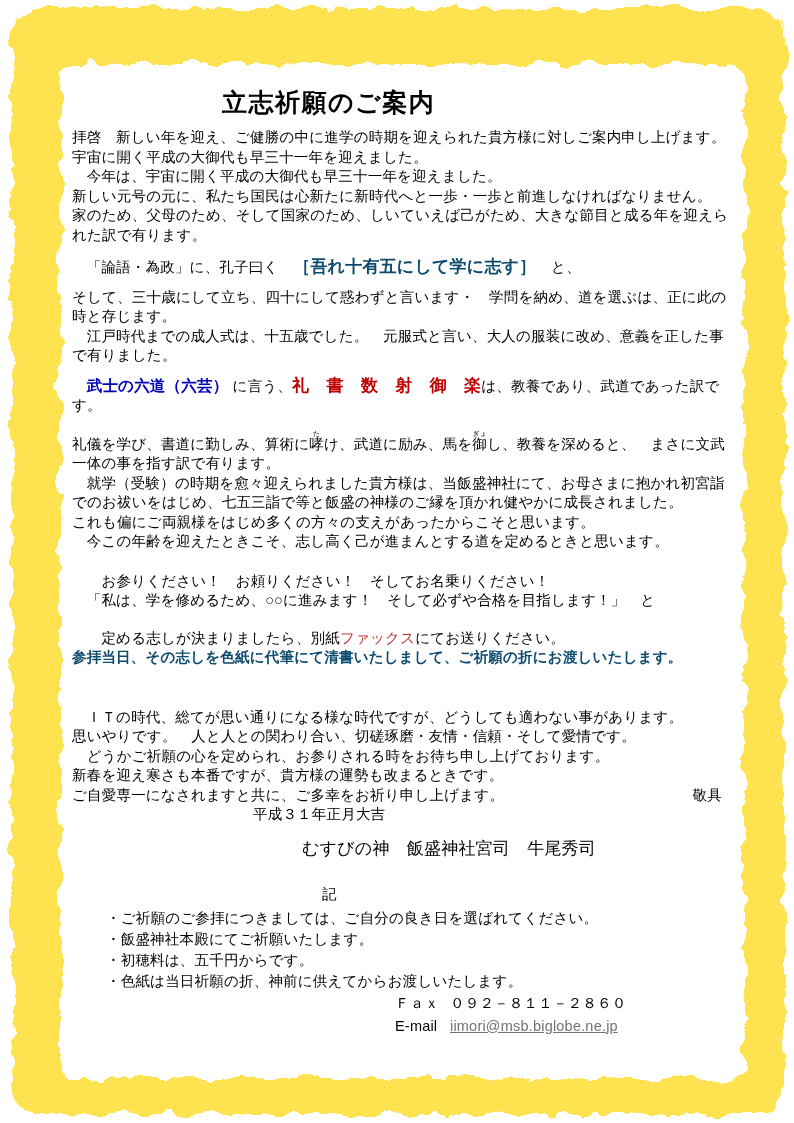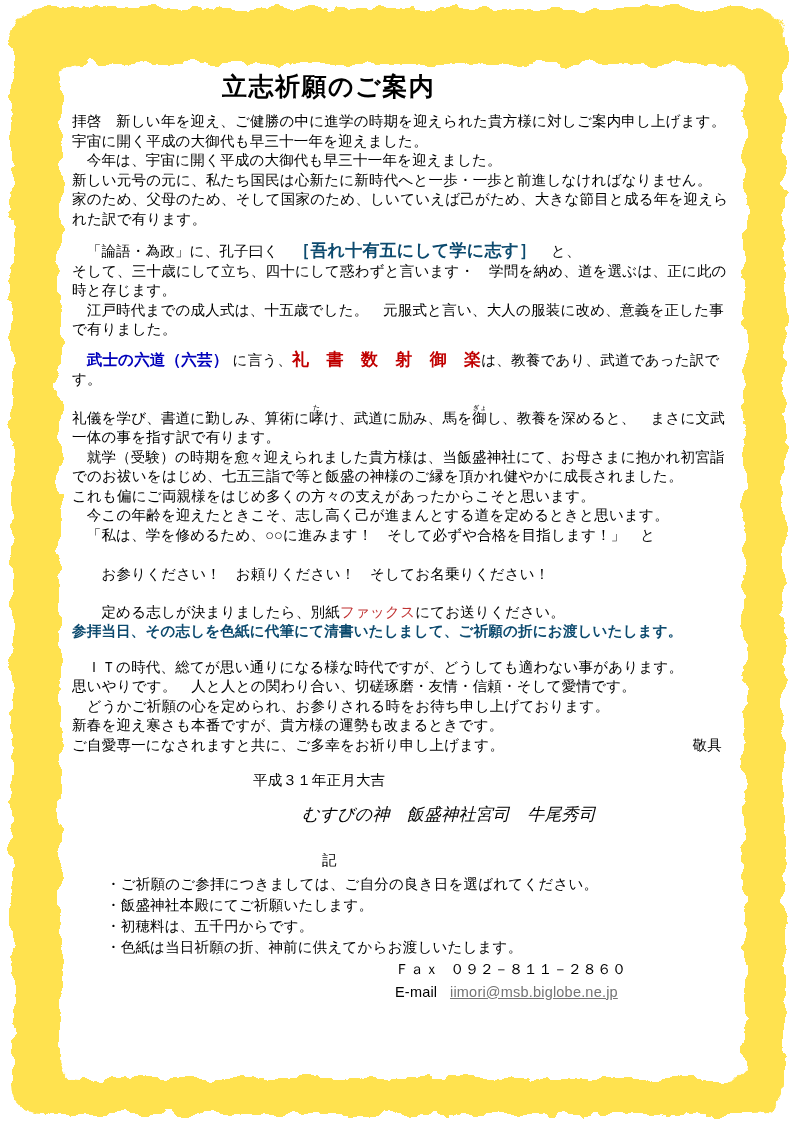--- a/index.html
+++ b/index.html
@@ -1,19 +1,19 @@
 <!DOCTYPE html>
 <html><head>
 <meta charset="utf-8">
 <style>
   html,body{margin:0;padding:0;background:#ffffff;}
   .page{position:relative;width:794px;height:1123px;background:#ffffff;overflow:hidden;
         font-family:"Liberation Sans","DejaVu Sans",sans-serif;}
   .frame{position:absolute;left:0;top:0;}
-  .content{position:absolute;left:72px;top:68px;width:662px;color:#000000;
+  .content{position:absolute;left:72px;top:84px;width:662px;color:#000000;
            font-size:14.5px;line-height:19.5px;letter-spacing:0.2px;}
   .line{min-height:19.5px;}
   .title{font-size:25px;font-weight:bold;line-height:36px;margin-left:150px;letter-spacing:1.5px;}
   .red-big{color:#0c4a6e;font-weight:bold;font-size:17px;}
   .red-bold{color:#c00000;font-weight:bold;font-size:17px;}
   .red{color:#c03333;}
   .blue-bold{color:#0000bb;font-weight:bold;font-size:15.5px;}
   .blue-line{color:#0c4a6e;font-weight:bold;}
   .between{display:flex;justify-content:space-between;padding-right:12px;}
   .date{margin-left:181px;}
@@ -46,41 +46,41 @@
   </svg>
 
   <div class="content">
       <div class="line title"><span>立志祈願のご案内</span></div>
       <div class="line" style="margin-top: 8px;"><span>拝啓　新しい年を迎え、ご健勝の中に進学の時期を迎えられた貴方様に対しご案内申し上げます。</span></div>
       <div class="line"><span>宇宙に開く平成の大御代も早三十一年を迎えました。</span></div>
       <div class="line"><span>　今年は、宇宙に開く平成の大御代も早三十一年を迎えました。</span></div>
       <div class="line"><span>新しい元号の元に、私たち国民は心新たに新時代へと一歩・一歩と前進しなければなりません。</span></div>
       <div class="line"><span>家のため、父母のため、そして国家のため、しいていえば己がため、大きな節目と成る年を迎えられた訳で有ります。</span></div>
       <div class="line" style="margin-top: 12px;"><span>　「論語・為政」に、孔子曰く　</span><span class="red-big">［吾れ十有五にして学に志す］</span><span>　と、</span></div>
-      <div class="line" style=""><span>そして、三十歳にして立ち、四十にして惑わずと言います・　学問を納め、道を選ぶは、正に此の時と存じます。</span></div>
+      <div class="line" style="margin-top: 10px;"><span>そして、三十歳にして立ち、四十にして惑わずと言います・　学問を納め、道を選ぶは、正に此の時と存じます。</span></div>
       <div class="line"><span>　江戸時代までの成人式は、十五歳でした。　元服式と言い、大人の服装に改め、意義を正した事で有りました。</span></div>
       <div class="line" style="margin-top: 10px;"><span>　</span><span class="blue-bold">武士の六道（六芸）</span><span> に言う、</span><span class="red-bold">礼　書　数　射　御　楽</span><span>は、教養であり、武道であった訳です。</span></div>
       <div class="line" style="margin-top: 14px;"><span>礼儀を学び、書道に勤しみ、算術に</span><ruby>哮<rt>た</rt></ruby><span>け、武道に励み、馬を</span><ruby>御<rt>ぎょ</rt></ruby><span>し、教養を深めると、　まさに文武一体の事を指す訳で有ります。</span></div>
       <div class="line"><span>　就学（受験）の時期を愈々迎えられました貴方様は、当飯盛神社にて、お母さまに抱かれ初宮詣でのお祓いをはじめ、七五三詣で等と飯盛の神様のご縁を頂かれ健やかに成長されました。</span></div>
       <div class="line"><span>これも偏にご両親様をはじめ多くの方々の支えがあったからこそと思います。</span></div>
       <div class="line"><span>　今この年齢を迎えたときこそ、志し高く己が進まんとする道を定めるときと思います。</span></div>
+      <div class="line" style="margin-top: 20px;"><span>　　お参りください！　お頼りください！　そしてお名乗りください！</span></div>
       <div class="line"><span>　「私は、学を修めるため、○○に進みます！　そして必ずや合格を目指します！」　と</span></div>
-      <div class="line" style="margin-top: 20px;"><span>　　お参りください！　お頼りください！　そしてお名乗りください！</span></div>
       <div class="line" style="margin-top: 18px;"><span>　　定める志しが決まりましたら、別紙</span><span class="red">ファックス</span><span>にてお送りください。</span></div>
       <div class="line"><span class="blue-line">参拝当日、その志しを色紙に代筆にて清書いたしまして、ご祈願の折にお渡しいたします。</span></div>
-      <div class="line" style="margin-top: 16px;"><span>　ＩＴの時代、総てが思い通りになる様な時代ですが、どうしても適わない事があります。</span></div>
+      <div class="line" style="margin-top: 40px;"><span>　ＩＴの時代、総てが思い通りになる様な時代ですが、どうしても適わない事があります。</span></div>
       <div class="line"><span>思いやりです。　人と人との関わり合い、切磋琢磨・友情・信頼・そして愛情です。</span></div>
       <div class="line"><span>　どうかご祈願の心を定められ、お参りされる時をお待ち申し上げております。</span></div>
       <div class="line"><span>新春を迎え寒さも本番ですが、貴方様の運勢も改まるときです。</span></div>
       <div class="line between">
         <span>ご自愛専一になされますと共に、ご多幸をお祈り申し上げます。</span>
         <span>敬具</span>
       </div>
-      <div class="line date" style="margin-top: 16px;"><span>平成３１年正月大吉</span></div>
-      <div class="line sig" style="margin-top: 12px; font-style: italic;"><span>むすびの神　飯盛神社宮司　牛尾秀司</span></div>
+      <div class="line date" style="margin-top: 0;"><span>平成３１年正月大吉</span></div>
+      <div class="line sig" style="margin-top: 12px;"><span>むすびの神　飯盛神社宮司　牛尾秀司</span></div>
       <div class="line ki" style="margin-top: 24px;"><span>記</span></div>
       <div class="line bullet" style="margin-top: 4px;"><span>・ご祈願のご参拝につきましては、ご自分の良き日を選ばれてください。</span></div>
       <div class="line bullet"><span>・飯盛神社本殿にてご祈願いたします。</span></div>
       <div class="line bullet"><span>・初穂料は、五千円からです。</span></div>
       <div class="line bullet"><span>・色紙は当日祈願の折、神前に供えてからお渡しいたします。</span></div>
       <div class="line contact"><span class="c1"></span><span class="c2"></span><span class="c3">Ｆａｘ</span><span>０９２－８１１－２８６０</span></div>
       <div class="line contact"><span class="c1"></span><span class="c2"></span><span class="c3">E-mail</span><a href="#" class="link">iimori@msb.biglobe.ne.jp</a></div>
     </div>
 
 </div>

